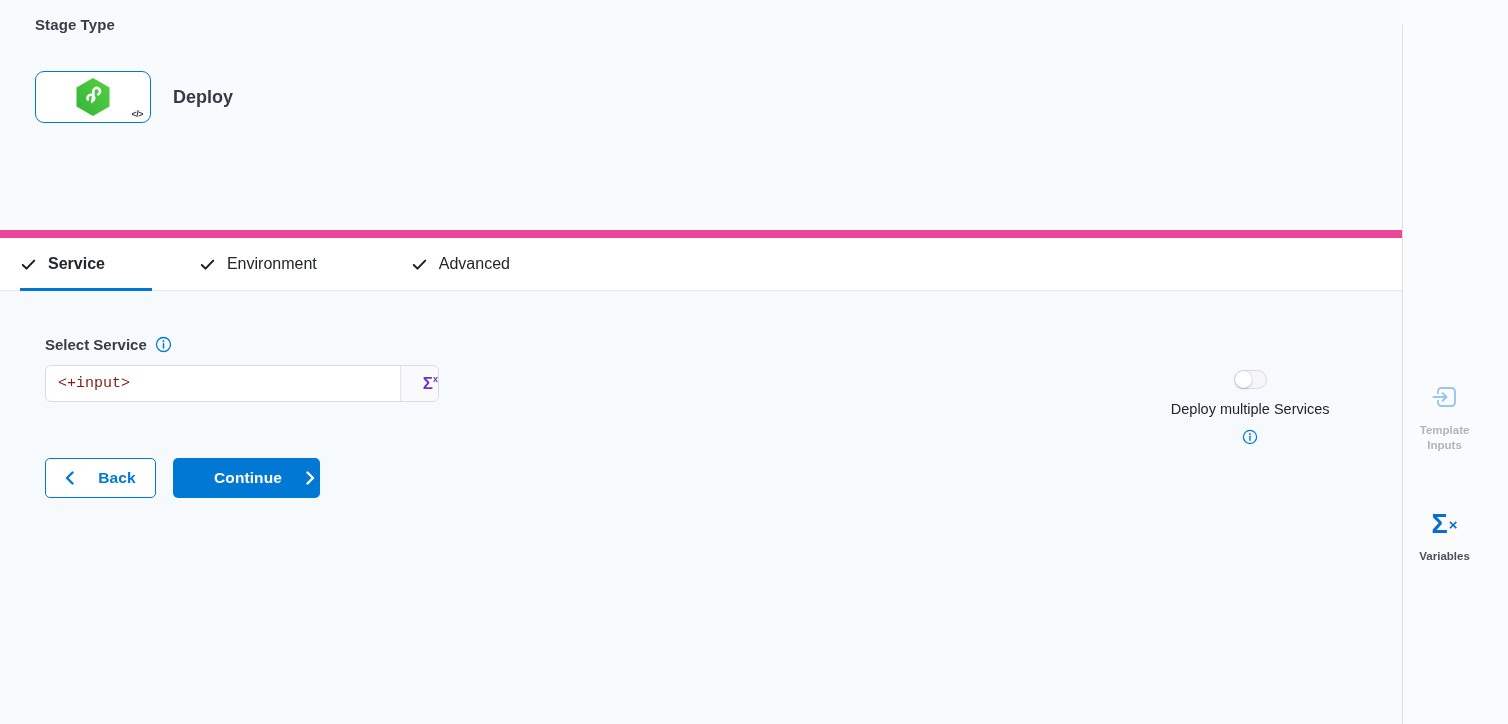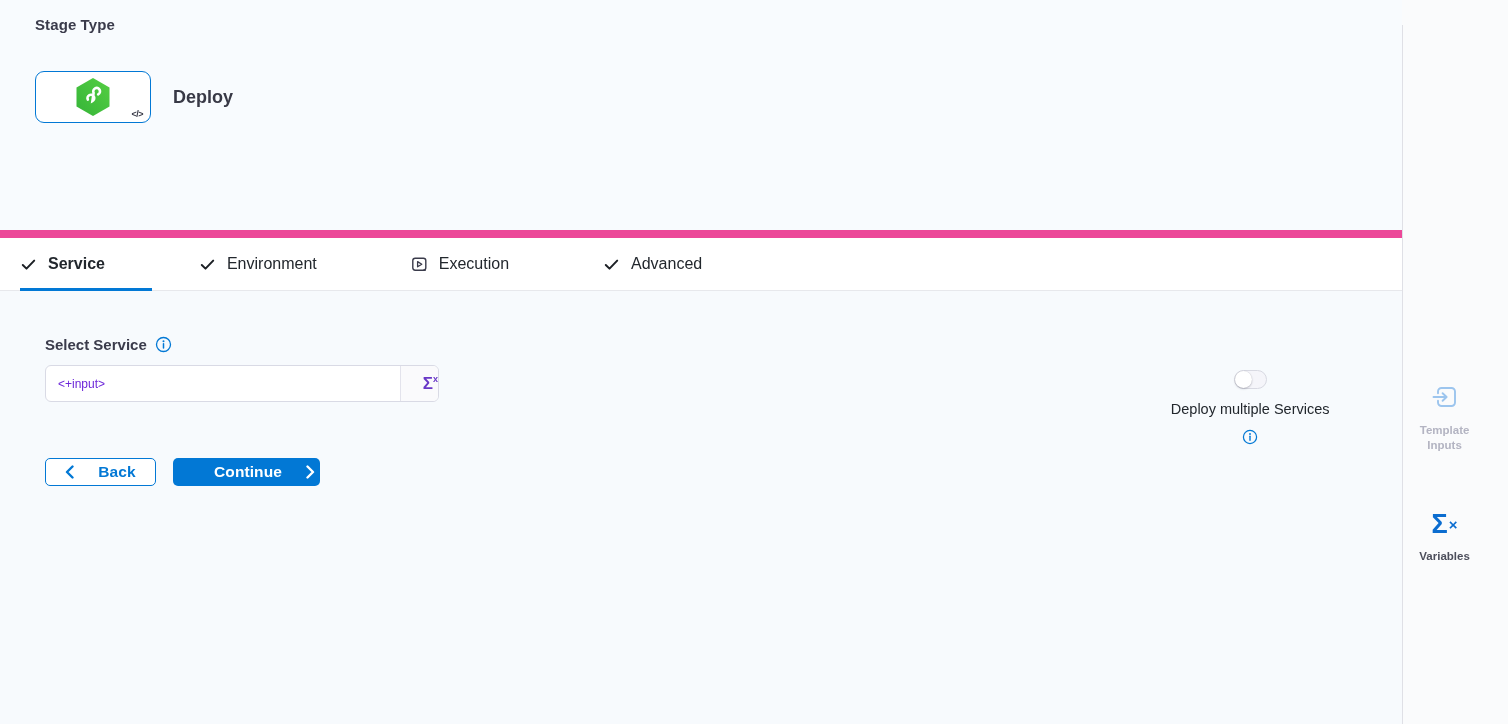--- a/index.html
+++ b/index.html
@@ -59,22 +59,22 @@
   }
   .field-label-row { display:flex; align-items:center; gap:8px; }
   .field-label { font-size:15px; font-weight:700; color:#3a3b4b; }
   .input-group {
     margin-top:12px; width:394px; height:37px;
     display:flex; border:1px solid #d9dae5; border-radius:6px;
     background:#ffffff; overflow:hidden;
   }
   .input-group input {
     flex:1; border:none; outline:none; padding:0 12px;
-    font-size:12px; color:#6d28d9; background:transparent;
-    font-family:Liberation Sans, sans-serif;
+    font-size:15px; color:#7f1d1d; background:transparent;
+    font-family:Liberation Mono, monospace;
   }
   .input-group input::placeholder { color:#9293a3; }
   .sigma-btn {
     width:38px; background:#fafafc; border-left:1px solid #e3e3ec;
     display:flex; align-items:center; justify-content:flex-end; cursor:pointer;
   }
   .sigma-glyph { color:#6938c7; font-weight:700; font-size:17px; line-height:1; }
   .sigma-glyph sup { font-size:9px; font-weight:700; }
 
   .multi-service-row {
@@ -88,21 +88,21 @@
   }
   .toggle .knob {
     position:absolute; left:0px; top:0px;
     width:17px; height:17px; border-radius:50%;
     background:#ffffff; box-shadow:0 1px 2px rgba(40,41,61,.25), 0 0 1px rgba(40,41,61,.2);
   }
   .toggle-label { font-size:14.5px; color:#22272d; }
 
   .button-row { margin-top:56px; display:flex; gap:17px; }
   .btn {
-    height:28px; border-radius:5px; font-size:15.5px; font-weight:700;
+    height:40px; border-radius:5px; font-size:15.5px; font-weight:700;
     display:flex; align-items:center; justify-content:center; gap:24px;
     cursor:pointer; font-family:"Liberation Sans", sans-serif;
     letter-spacing:.1px;
   }
   .btn-back {
     width:111px; background:#ffffff; color:#0278d5; border:1px solid #0278d5;
   }
   .btn-continue {
     width:147px; background:#0278d5; color:#ffffff; border:none;padding-left:36px;
   }
@@ -174,30 +174,20 @@
         </span>
         <span>Service</span>
       </div>
       <div class="tab">
         <span>
           <svg width="17" height="17" viewBox="0 0 17 17">
               <path d="M2.8 9 L6.5 12.6 L14.2 4.6" fill="none" stroke="#1c2025" stroke-width="2" stroke-linecap="round" stroke-linejoin="round"></path>
             </svg>
         </span>
         <span>Environment</span>
-      </div>
-      <div class="tab">
-        <span>
-          <svg width="17" height="17" viewBox="0 0 17 17">
-            <rect x="1.8" y="2.2" width="13" height="12" rx="2.4" fill="none" stroke="#3a3b4b" stroke-width="1.4"></rect>
-            <path d="M6.6 5.6 L10.8 8.2 L6.6 10.8 Z" fill="none" stroke="#3a3b4b" stroke-width="1.3" stroke-linejoin="round"></path>
-            <path d="M12.2 14.2 h2.6" stroke="#3a3b4b" stroke-width="1.4"></path>
-          </svg>
-        </span>
-        <span>Execution</span>
       </div>
       <div class="tab">
         <span>
           <svg width="17" height="17" viewBox="0 0 17 17">
               <path d="M2.8 9 L6.5 12.6 L14.2 4.6" fill="none" stroke="#1c2025" stroke-width="2" stroke-linecap="round" stroke-linejoin="round"></path>
             </svg>
         </span>
         <span>Advanced</span>
       </div>
     </div>

